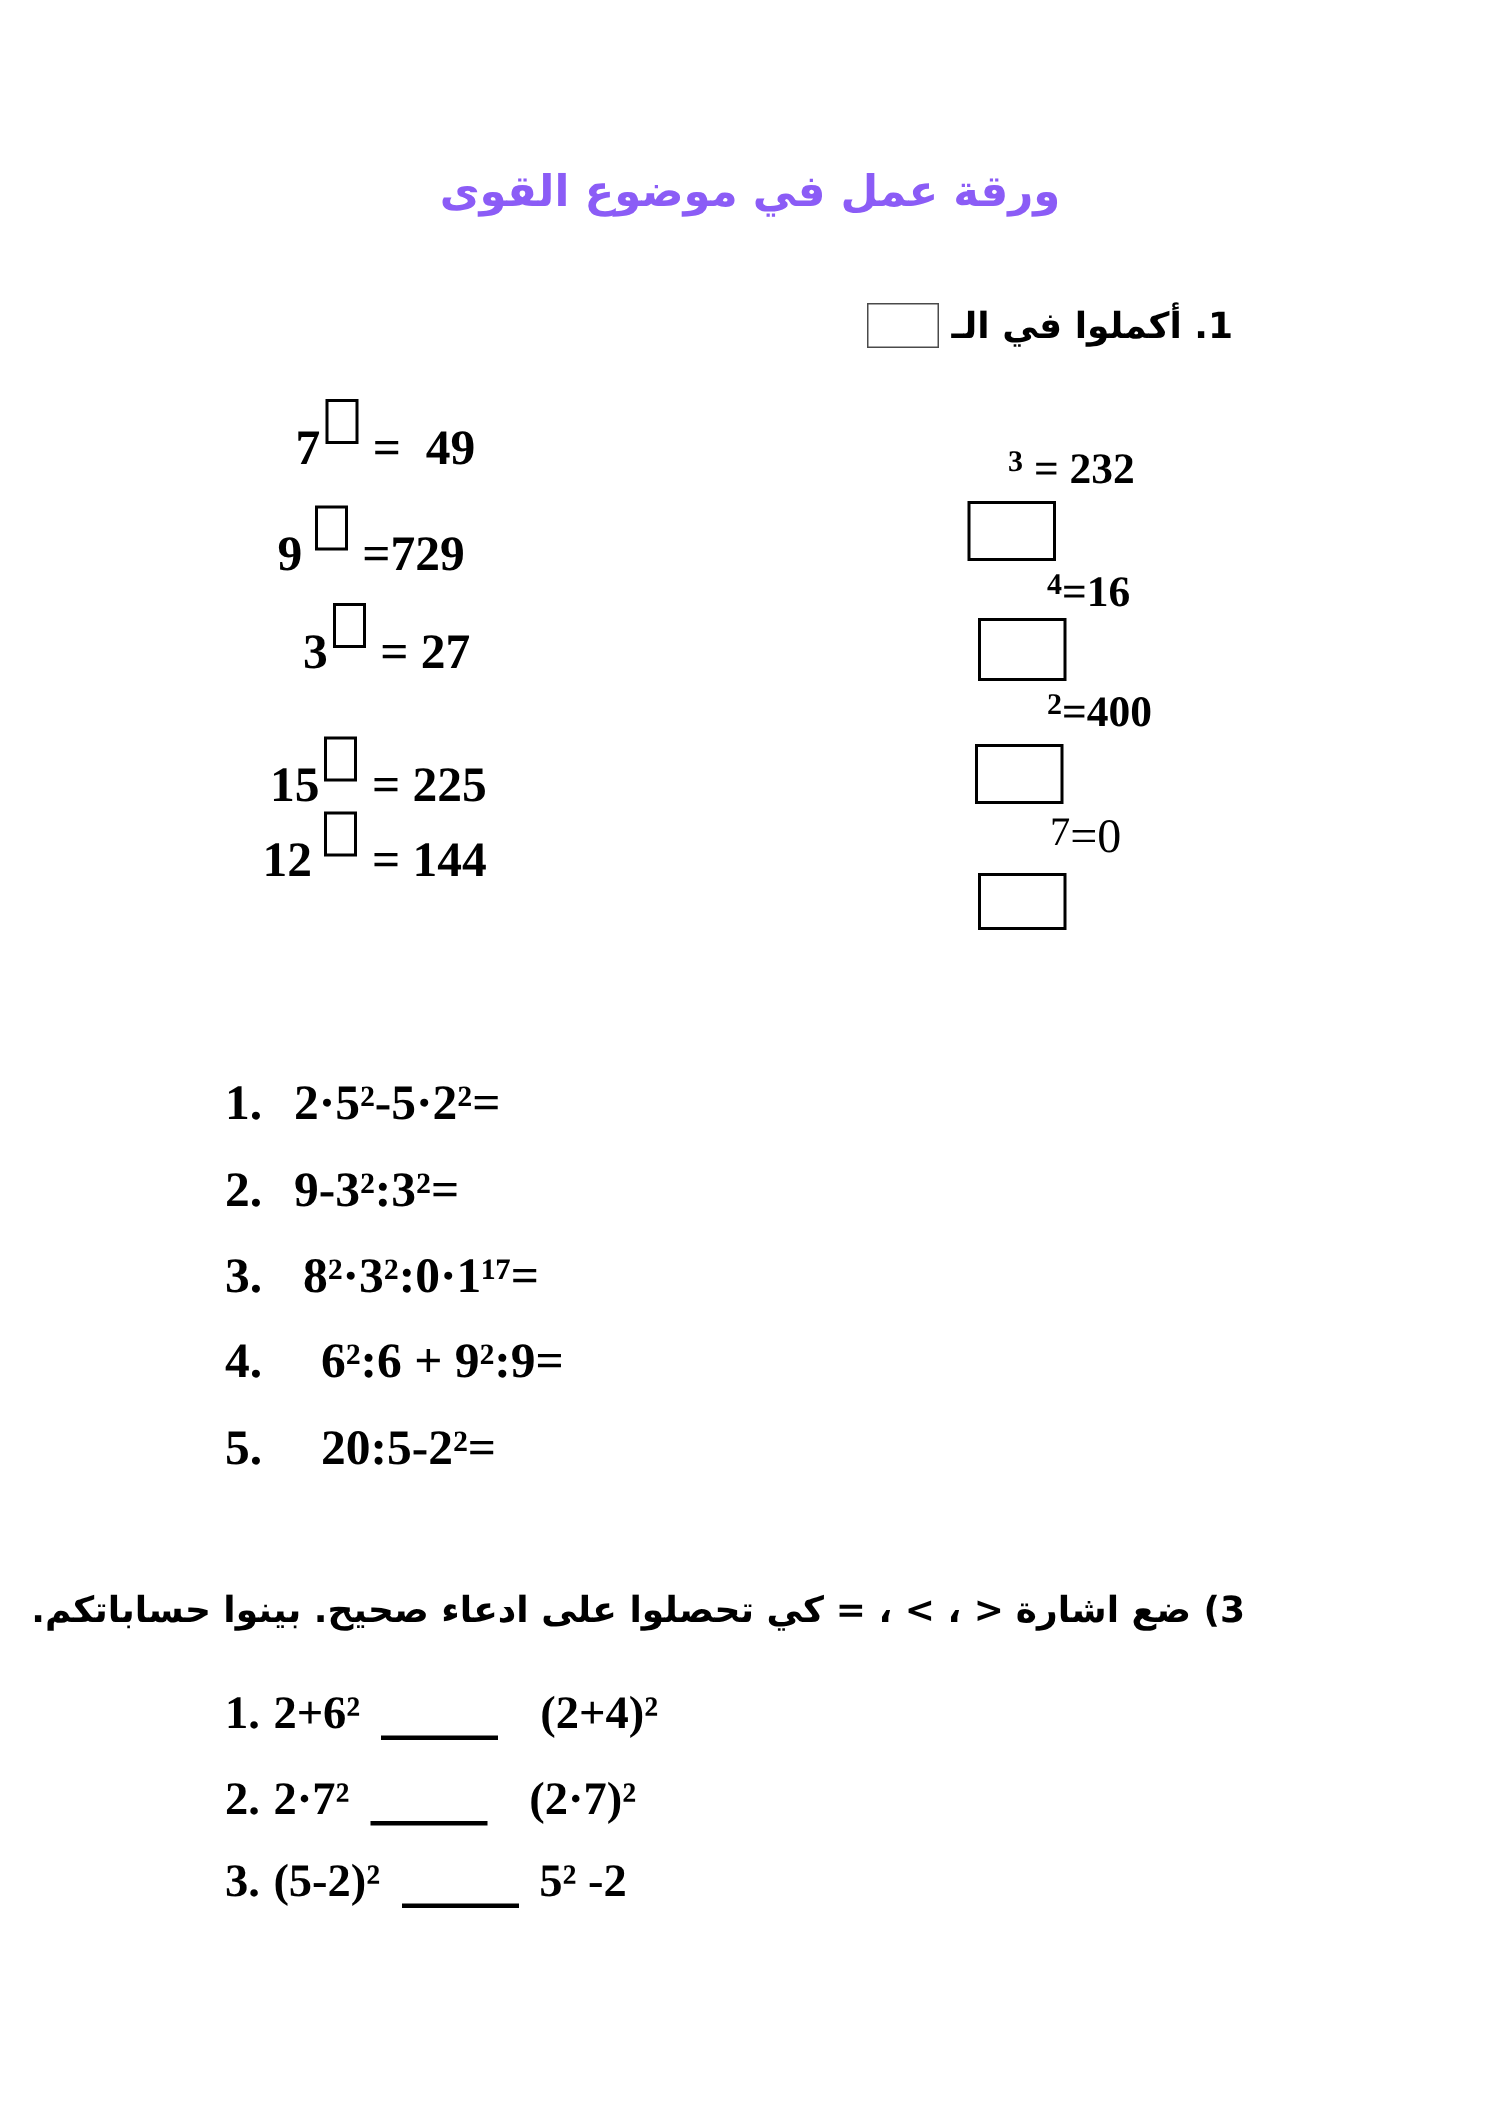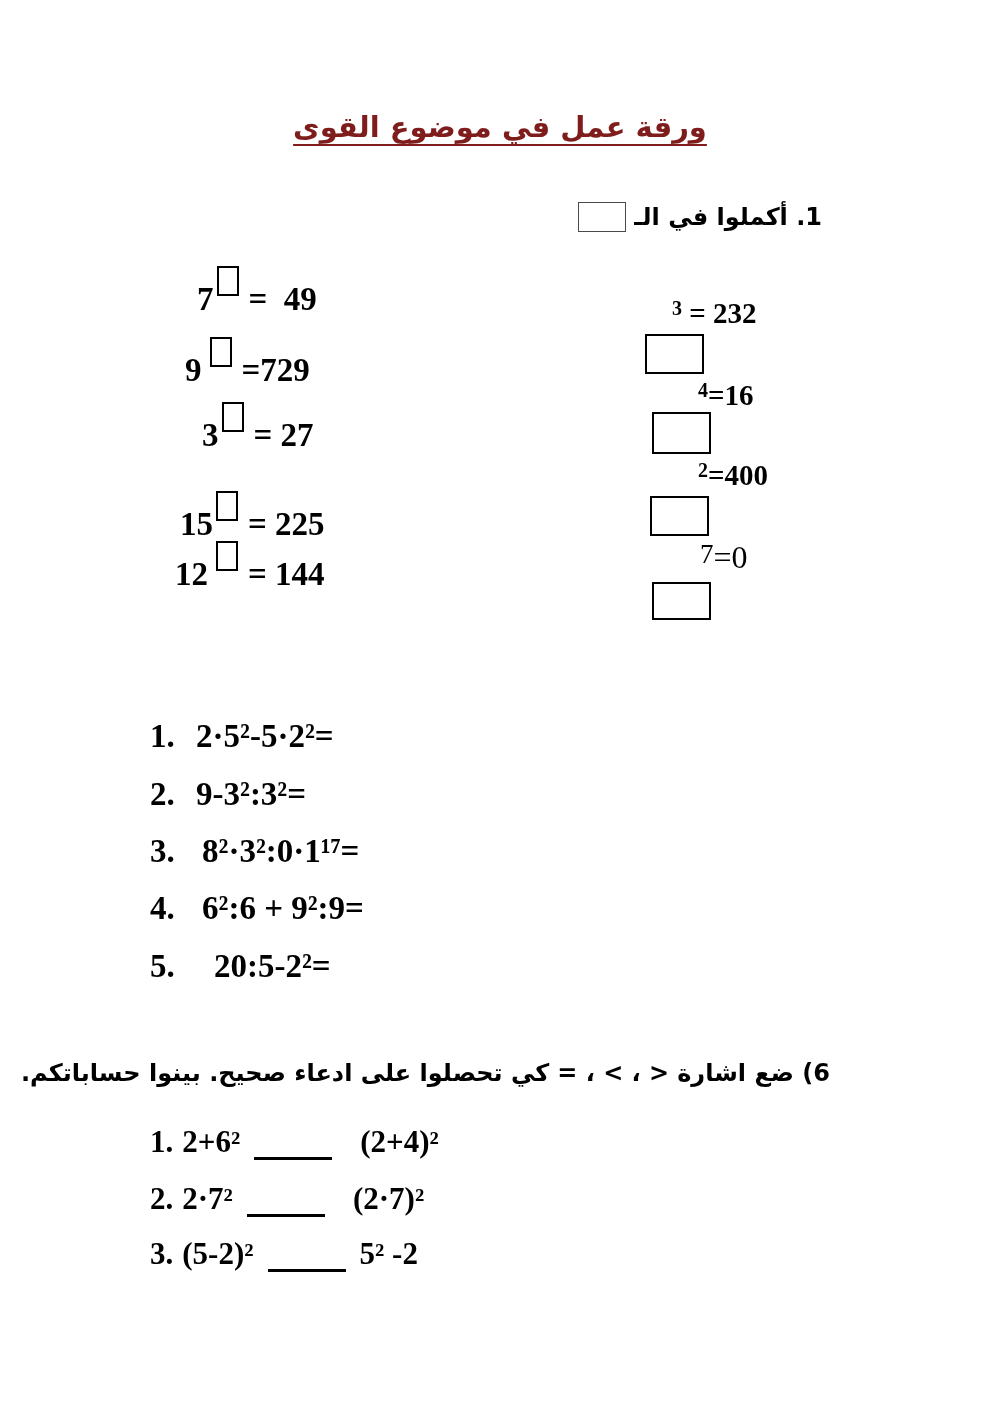--- a/index.html
+++ b/index.html
@@ -1,21 +1,21 @@
 <!DOCTYPE html>
 <html lang="ar"><head>
 <meta charset="utf-8">
 <style>
   html,body{margin:0;padding:0;background:#fff;}
   .page{position:relative;width:1000px;height:1413px;background:#fff;overflow:hidden;color:#000;}
 
   
   .title{position:absolute;top:110px;left:0;width:100%;margin:0;text-align:center;
-         font:700 29px "DejaVu Sans",sans-serif;color:#7f1d1d;
-         text-decoration:underline;text-decoration-thickness:2px;text-underline-offset:7px;}
+         font:700 29px "DejaVu Sans",sans-serif;color:#8b5cf6;
+         text-decoration-thickness:2px;text-underline-offset:7px;}
 
   
   .qhead{position:absolute;direction:rtl;display:flex;align-items:center;gap:8px;
          font:700 24px "DejaVu Sans",sans-serif;color:#000;white-space:nowrap;}
   .q1-header{top:202px;right:178px;}
   .q2-header{top:655px;right:162px;}
   .q3-header{top:1059px;right:170px;}
   .hbox{display:inline-block;width:46px;height:28px;border:1px solid #4a4a4a;background:#fff;margin-left:4px;}
   .signs{direction:ltr;unicode-bidi:bidi-override;white-space:pre;}
 
@@ -125,29 +125,29 @@
   <div class="q2row" style="top:776px">
     <span class="qnum">2.</span>
     <span class="qexpr">9-3²:3²=</span>
   </div>
   <div class="q2row" style="top:833px">
     <span class="qnum">3.</span>
     <span class="qexpr" style="margin-left:6px">8²·3²:0·1¹⁷=</span>
   </div>
   <div class="q2row" style="top:890px">
     <span class="qnum">4.</span>
-    <span class="qexpr" style="margin-left:6px">6²:6 + 9²:9=</span>
+    <span class="qexpr" style="margin-left:18px">6²:6 + 9²:9=</span>
   </div>
   <div class="q2row indent" style="top:948px">
     <span class="qnum">5.</span>
     <span class="qexpr">20:5-2²=</span>
   </div>
 
   <div class="qhead q3-header">
-    <span>6) ضع اشارة</span>
+    <span>3) ضع اشارة</span>
     <span class="signs">= ، &lt; ، &gt;</span>
     <span>كي تحصلوا على ادعاء صحيح. بينوا حساباتكم.</span>
   </div>
 
   <div class="q3row wide" style="top:1124px">
     <span class="qnum3">1.</span>
     <span>2+6²</span>
     <span class="blank"></span>
     <span>(2+4)²</span>
   </div>

